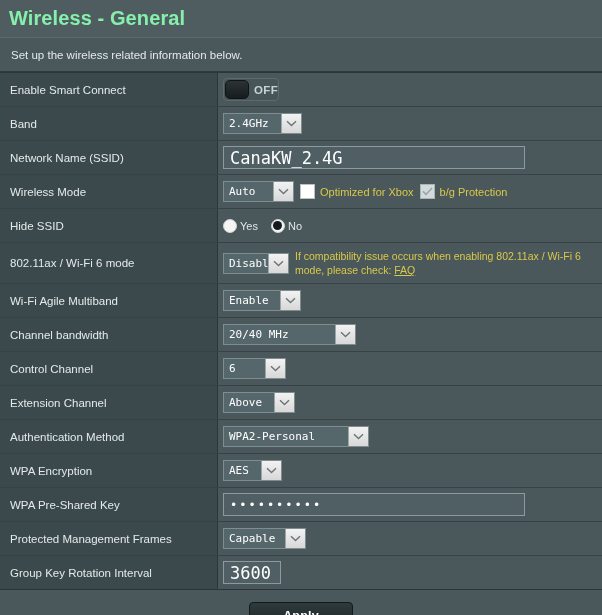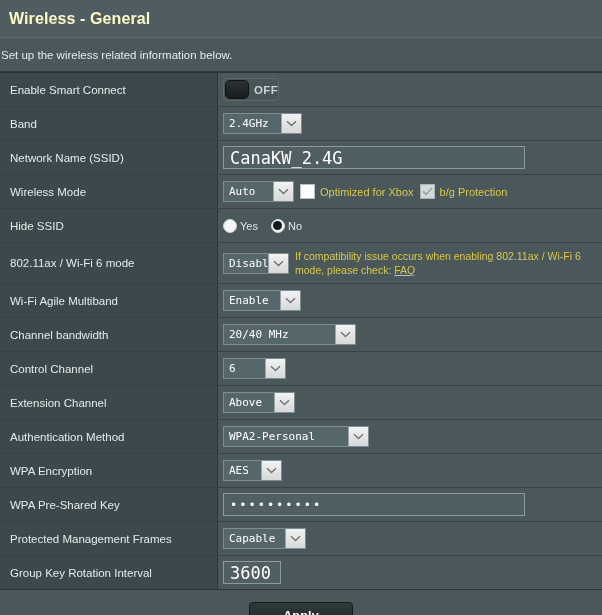--- a/index.html
+++ b/index.html
@@ -26,32 +26,32 @@
   .page-header {
     height: 38px;
     background: #4f5d61;
     display: flex;
     align-items: center;
     padding: 0 0 0 9px;
     box-sizing: border-box;
     border-bottom: 1px solid #5d696d;
   }
   .page-title {
-    font-size: 16px;
+    font-size: 20px;
     font-weight: bold;
-    color: #fef9c3;
+    color: #86efac;
     letter-spacing: 0.1px;
   }
 
   .page-subtitle-bar {
     height: 34px;
     background: #4a585c;
     display: flex;
     align-items: center;
-    padding-left: 1px;
+    padding-left: 11px;
     box-sizing: border-box;
     border-bottom: 1px solid #303a3d;
   }
   .page-subtitle {
     font-size: 11.5px;
     color: #e3e9ea;
   }
 
   
   .settings-table {

